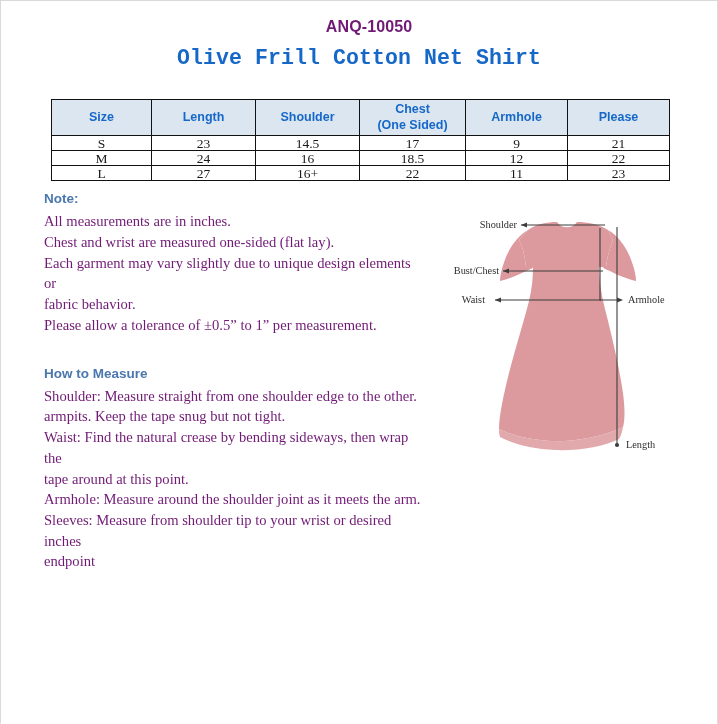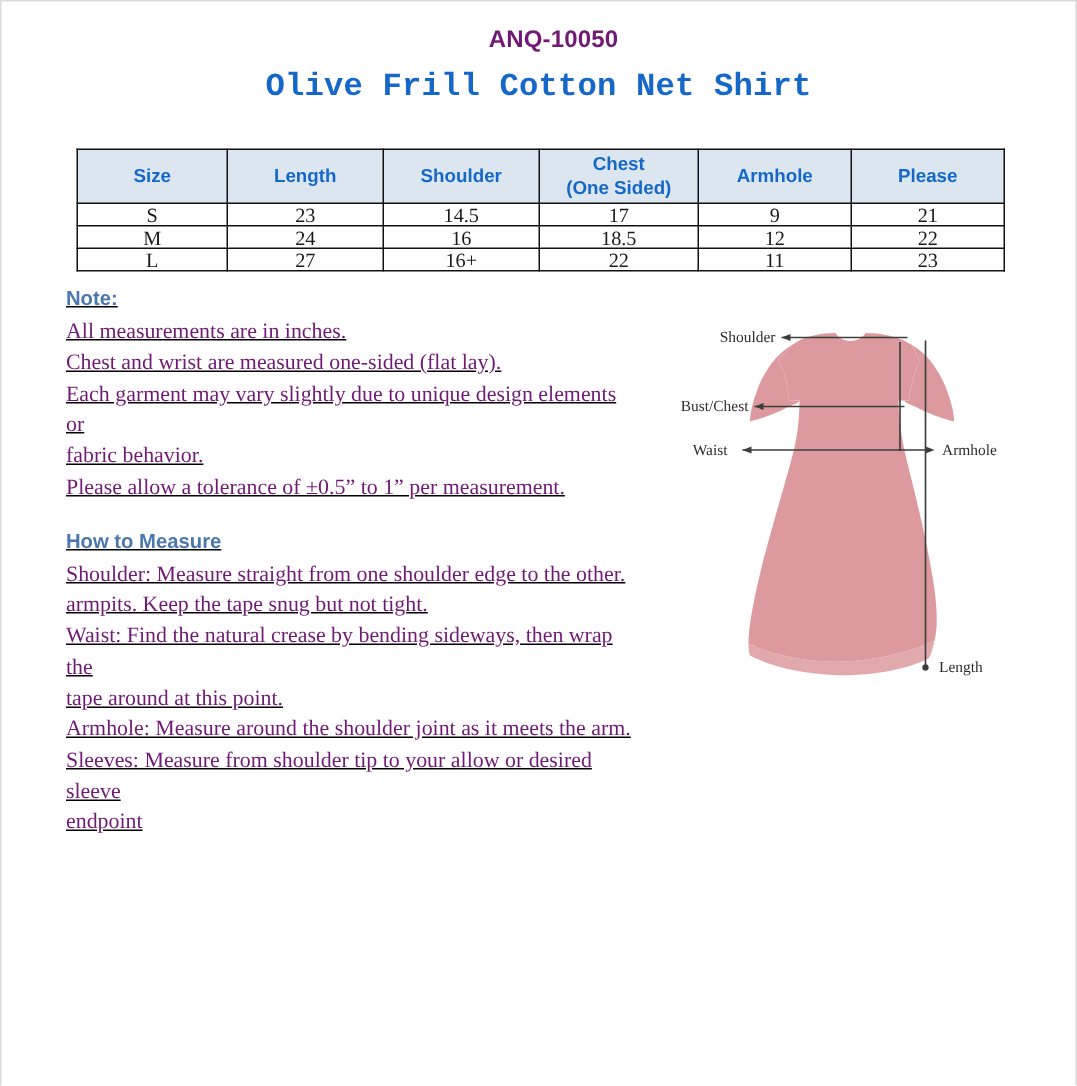--- a/index.html
+++ b/index.html
@@ -89,32 +89,31 @@
   col.c-chest    { width: 106px; }
   col.c-armhole  { width: 102px; }
   col.c-sleeves  { width: 102px; }
 
   
   .left-col {
     position: absolute;
     left: 43px;
     top: 190px;
     width: 380px;
-    text-decoration: underline;
   }
   .sec-head {
     font-family: "Liberation Sans", sans-serif;
     font-weight: bold;
     font-size: 13.5px;
     color: #4a77ae;
     margin: 0 0 4px 0;
     line-height: 1.2;
   }
   .sec-head.how {
-    margin-top: 17px;
+    margin-top: 30px;
   }
   .body-line {
     font-family: "Liberation Serif", serif;
     font-size: 14.6px;
     color: #701a75;
     line-height: 1.42;
     margin: 0;
   }
 
   
@@ -202,21 +201,21 @@
     <p class="body-line">Each garment may vary slightly due to unique design elements or</p>
     <p class="body-line">fabric behavior.</p>
     <p class="body-line">Please allow a tolerance of ±0.5” to 1” per measurement.</p>
 
     <div class="sec-head how">How to Measure</div>
     <p class="body-line">Shoulder: Measure straight from one shoulder edge to the other.</p>
     <p class="body-line">armpits. Keep the tape snug but not tight.</p>
     <p class="body-line">Waist: Find the natural crease by bending sideways, then wrap the</p>
     <p class="body-line">tape around at this point.</p>
     <p class="body-line">Armhole: Measure around the shoulder joint as it meets the arm.</p>
-    <p class="body-line">Sleeves: Measure from shoulder tip to your allow or desired sleeve</p>
+    <p class="body-line">Sleeves: Measure from shoulder tip to your wrist or desired inches</p>
     <p class="body-line">endpoint</p>
 
   </div>
 
   <div class="diagram">
     <svg width="268" height="272" viewBox="0 0 268 272" xmlns="http://www.w3.org/2000/svg">
 
       <g>
 
         <path d="M95 33

